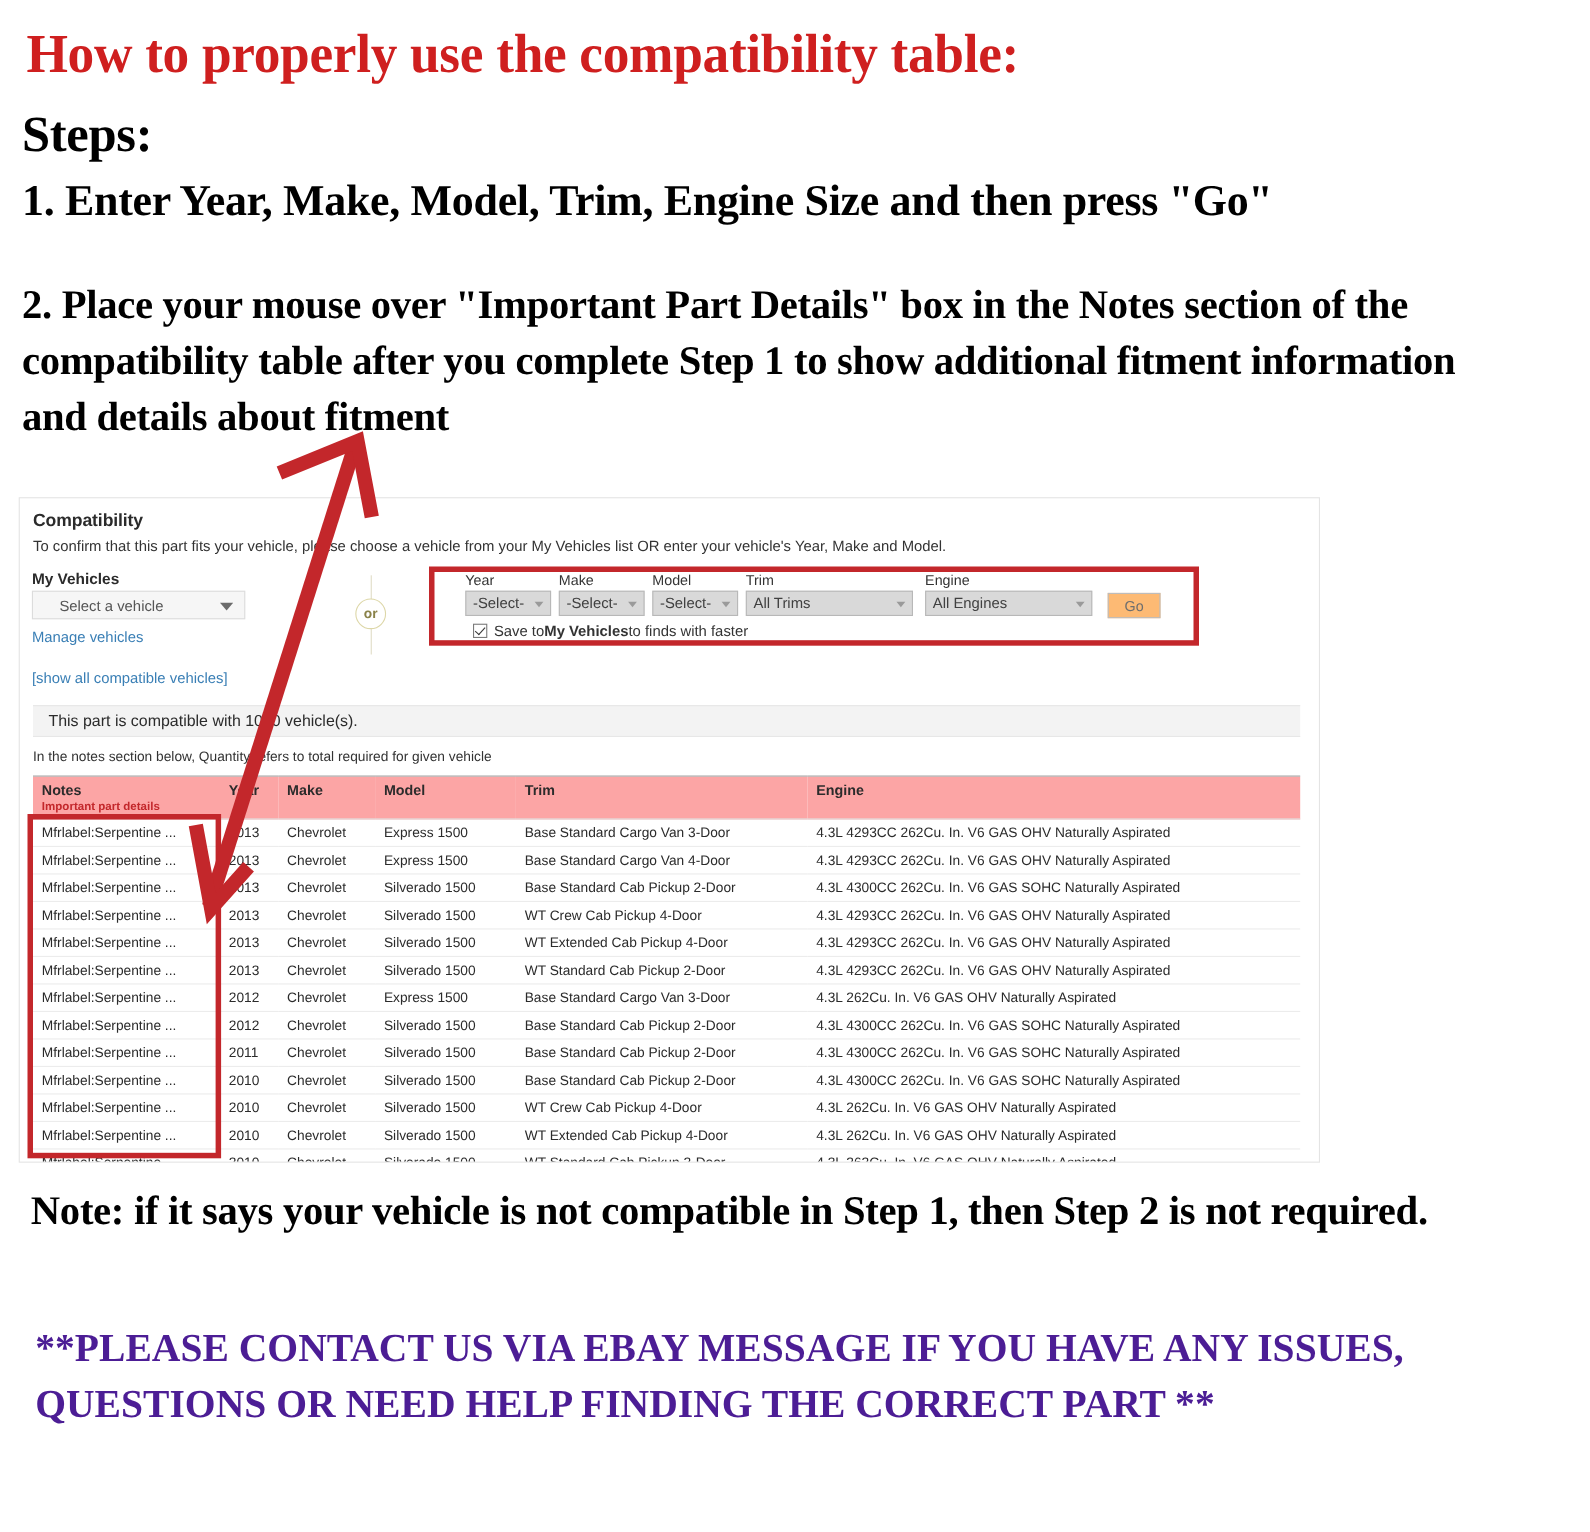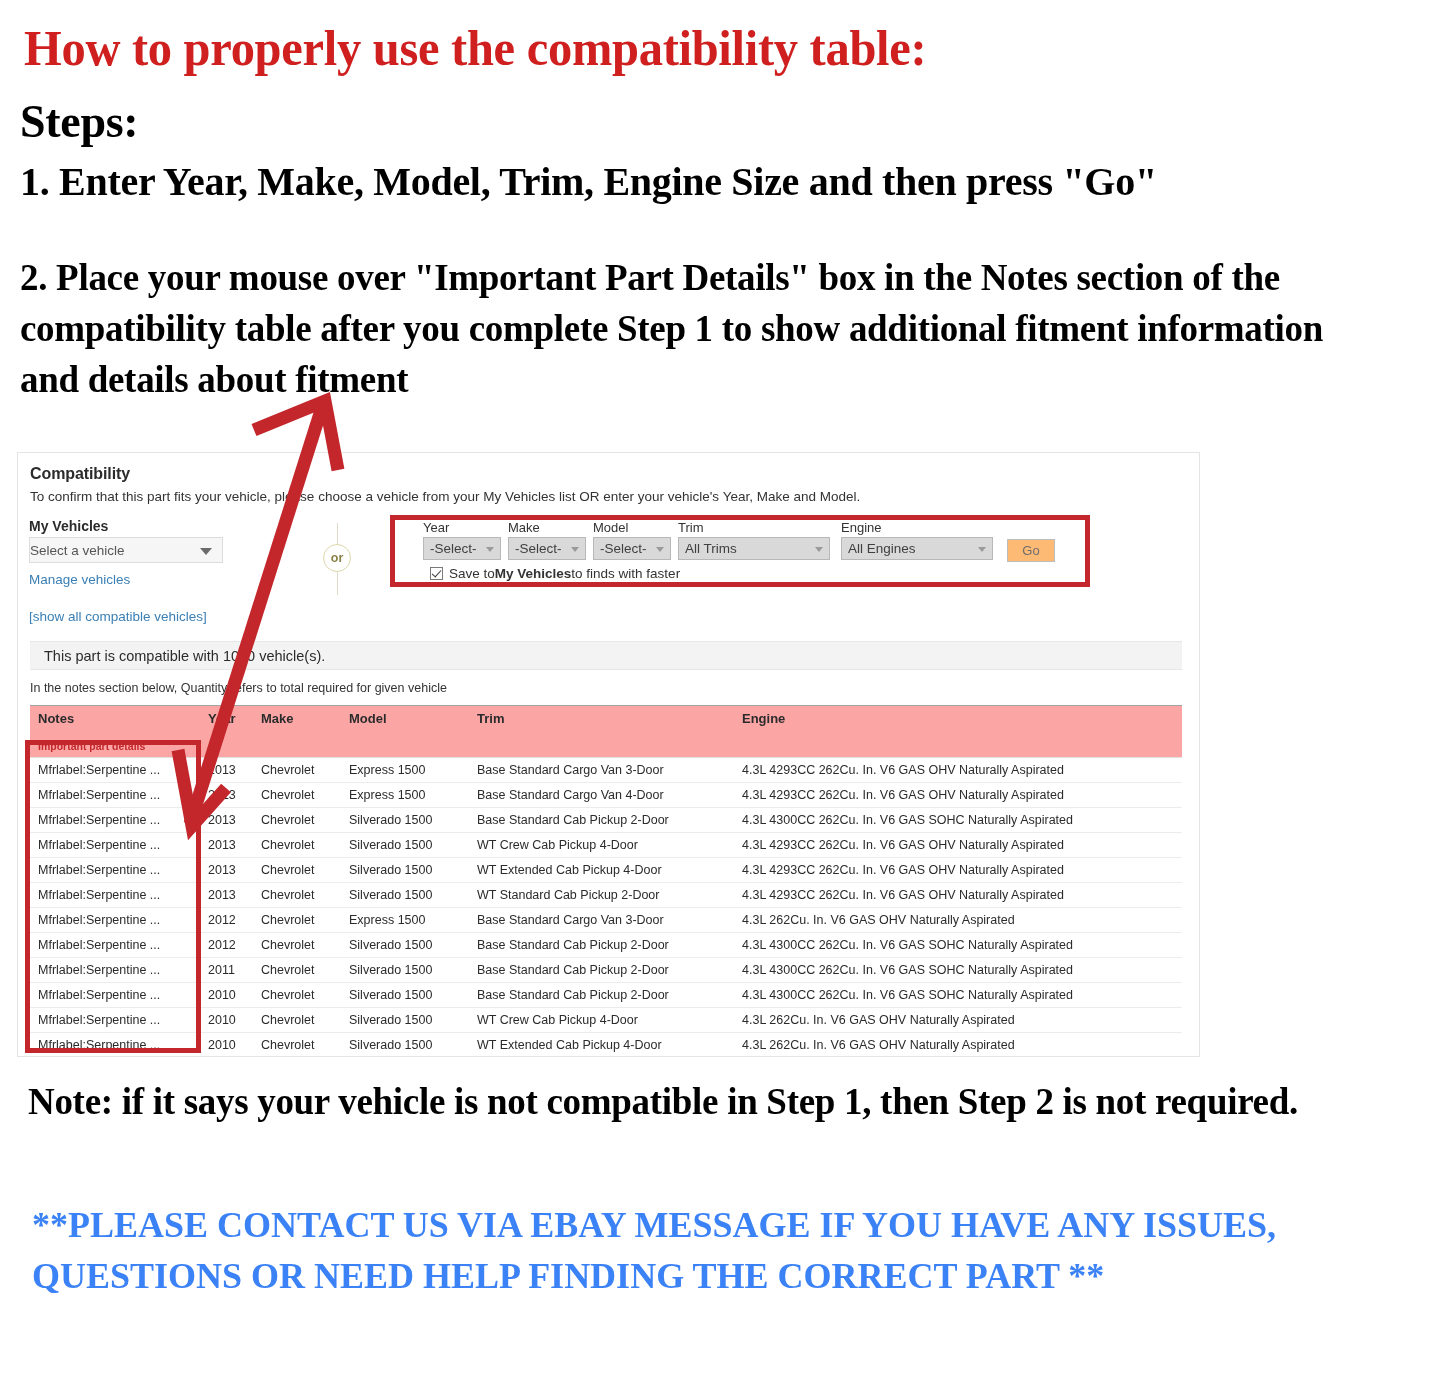--- a/index.html
+++ b/index.html
@@ -65,21 +65,21 @@
     font-size: 37px;
     line-height: 51px;
   }
   #contact-line {
     position: absolute;
     left: 32px;
     top: 1200px;
     width: 1340px;
     font-size: 36px;
     line-height: 51px;
-    color: #3b82f6;
+    color: #4c1d95;
     letter-spacing: 0px;
   }
 
   
   #compat-panel {
     position: absolute;
     left: 17px;
     top: 452px;
     width: 1183px;
     height: 605px;
@@ -123,21 +123,21 @@
     top: 84px;
     width: 194px;
     height: 26px;
     background: #f6f6f6;
     border: 1px solid #dcdcdc;
     box-sizing: border-box;
     font-size: 13.5px;
     color: #555;
     display: flex;
     align-items: center;
-    padding-left: 0;
+    padding-left: 24px;
   }
   #vehicle-select .caret {
     position: absolute;
     right: 10px;
     top: 10px;
     width: 0; height: 0;
     border-left: 6px solid transparent;
     border-right: 6px solid transparent;
     border-top: 7px solid #6b6b6b;
   }
@@ -320,21 +320,21 @@
     border-bottom: 1px solid #e0e0e0;
     vertical-align: top;
     height: 34px;
     box-sizing: border-box;
   }
   #fitment-table thead th .sub {
     display: block;
     font-size: 10.5px;
     font-weight: bold;
     color: #C3272B;
-    margin-top: 14px;
+    margin-top: 1px;
   }
   #fitment-table tbody td {
     padding: 5px 0 5px 8px;
     border-bottom: 1px solid #ececec;
     height: 24px;
     box-sizing: border-box;
     white-space: nowrap;
     overflow: hidden;
   }
   .col-notes  { width: 170px; }

